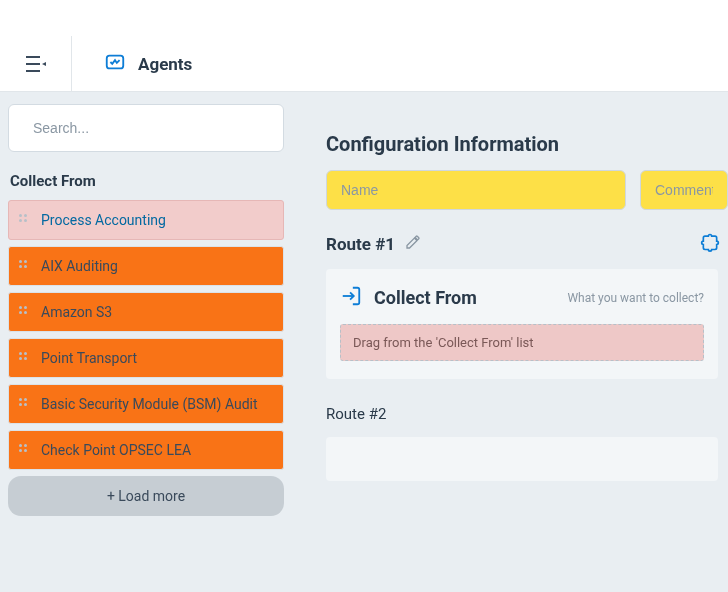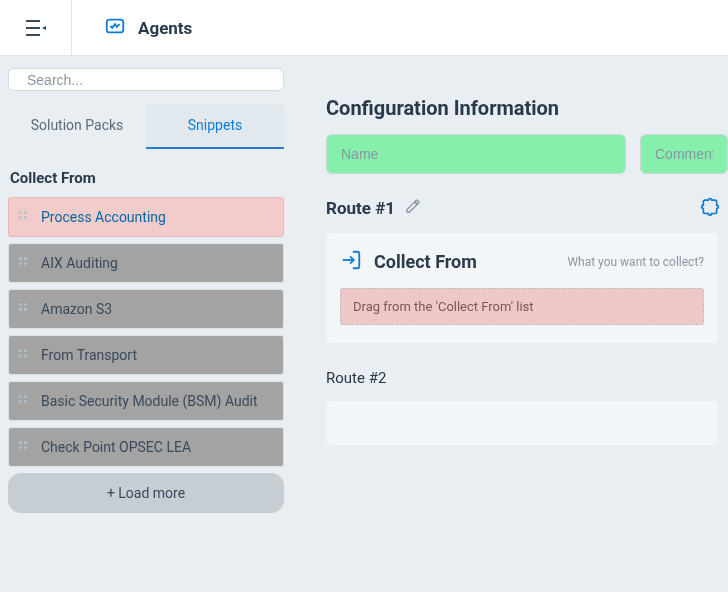--- a/index.html
+++ b/index.html
@@ -1,49 +1,49 @@
 <!DOCTYPE html>
 <html><head>
 <meta charset="utf-8">
 <style>
   * { box-sizing: border-box; margin: 0; padding: 0; }
   html, body { width: 728px; height: 592px; overflow: hidden; font-family: -apple-system, BlinkMacSystemFont, "Segoe UI", Roboto, Arial, sans-serif; font-size: 14px; color: #222; background: #fff; }
-  .topbar { display: flex; align-items: center; height: 56px; border-bottom: 1px solid #e1e6ea; }
+  .topbar { display: flex; align-items: center; height: 56px; border-bottom: 1px solid #e1e6ea; margin-top: 36px; }
   .topbar .menu-toggle { width: 72px; display: flex; align-items: center; justify-content: center; height: 100%; border-right: 1px solid #e1e6ea; color: #3a4a5b; }
   .topbar .title-wrap { display: flex; align-items: center; gap: 12px; padding-left: 32px; }
   .topbar .agents-icon { color: #0d7dd6; }
   .topbar h1 { font-size: 17px; font-weight: 700; color: #2a3a4a; }
 
   .body { display: flex; height: calc(592px - 56px); }
   .sidebar { width: 292px; background: #e9eef2; padding: 12px 8px 8px 8px; display: flex; flex-direction: column; }
-  .search-box { height: 23px; border: 1px solid #d3dbe2; border-radius: 6px; background: #fff; display: flex; align-items: center; padding: 0 18px; }
+  .search-box { height: 48px; border: 1px solid #d3dbe2; border-radius: 6px; background: #fff; display: flex; align-items: center; padding: 0 24px; }
   .search-box input { border: 0; outline: 0; width: 100%; font-size: 14px; color: #6b7a89; background: transparent; }
   .search-box input::placeholder { color: #8a97a3; }
 
   .tabs { display: flex; margin-top: 14px; }
   .tab { flex: 1; text-align: center; padding: 12px 0 14px 0; font-size: 14px; color: #5a6b7a; cursor: pointer; }
   .tab.active { color: #0d7dd6; border-bottom: 2px solid #2a7ccf; background: #e1e8ee; }
 
   .section-header { font-size: 15px; font-weight: 700; color: #2a3a4a; margin: 20px 0 10px 0; padding-left: 2px; }
 
   .list { display: flex; flex-direction: column; gap: 6px; }
-  .item { display: flex; align-items: center; height: 40px; border: 1px solid #dbe2e8; border-radius: 3px; background: #a3a3a3; padding: 0 10px; cursor: grab; }
+  .item { display: flex; align-items: center; height: 40px; border: 1px solid #dbe2e8; border-radius: 3px; background: #f97316; padding: 0 10px; cursor: grab; }
   .item.highlight { background: #f2cccb; border-color: #e6b7b6; }
   .item .grip { width: 12px; height: 12px; margin-right: 10px; display: grid; grid-template-columns: repeat(2, 3px); grid-template-rows: repeat(2, 3px); gap: 2px; }
   .item .grip span { width: 3px; height: 3px; background: #b7c0c8; border-radius: 50%; }
   .item .label { font-size: 14px; color: #3a4a5b; }
   .item.highlight .label { color: #0369a1; }
 
   .load-more { margin-top: 6px; height: 40px; display: flex; align-items: center; justify-content: center; background: #c6cdd3; color: #3a4a5b; font-size: 14px; border-radius: 13px; cursor: pointer; }
 
   .main { flex: 1; background: #e9eef2; padding: 28px 0 0 34px; overflow: hidden; }
   .main h2 { font-size: 20px; font-weight: 700; color: #2a3a4a; margin: 12px 0 14px 0; }
 
   .inputs-row { display: flex; gap: 14px; }
-  .text-input { height: 40px; border: 1px solid #cfd7de; border-radius: 6px; background: #86efac; padding: 0 14px; font-size: 14px; color: #6b7a89; outline: 0; }
+  .text-input { height: 40px; border: 1px solid #cfd7de; border-radius: 6px; background: #fde047; padding: 0 14px; font-size: 14px; color: #6b7a89; outline: 0; }
   .text-input::placeholder { color: #8a97a3; }
   .name-input { width: 300px; }
   .comment-input { flex: 1; min-width: 0; }
 
   .route-row { display: flex; align-items: center; margin-top: 22px; }
   .route-title { font-size: 17px; font-weight: 700; color: #2a3a4a; margin-right: 10px; }
   .edit-icon { color: #8a97a3; cursor: pointer; }
   .route-row .puzzle { margin-left: auto; margin-right: 8px; color: #0d7dd6; }
 
   .collect-card { margin-top: 14px; background: #f3f6f8; border-radius: 4px; padding: 16px 14px 18px 14px; margin-right: 0; width: 392px; }
@@ -77,24 +77,20 @@
     </span>
     <h1>Agents</h1>
   </div>
 </div>
 
 <div class="body">
   <aside class="sidebar">
     <div class="search-box">
       <input type="text" placeholder="Search..." style="">
     </div>
-    <div class="tabs">
-      <div class="tab">Solution Packs</div>
-      <div class="tab active">Snippets</div>
-    </div>
     <div class="section-header">Collect From</div>
     <div class="list" id="items-list">
         <div class="item highlight">
           <span class="grip">
             <span></span>
             <span></span>
             <span></span>
             <span></span>
           </span>
           <span class="label">Process Accounting</span>
@@ -117,21 +113,21 @@
           </span>
           <span class="label">Amazon S3</span>
         </div>
         <div class="item">
           <span class="grip">
             <span></span>
             <span></span>
             <span></span>
             <span></span>
           </span>
-          <span class="label">From Transport</span>
+          <span class="label">Point Transport</span>
         </div>
         <div class="item">
           <span class="grip">
             <span></span>
             <span></span>
             <span></span>
             <span></span>
           </span>
           <span class="label">Basic Security Module (BSM) Audit</span>
         </div>

